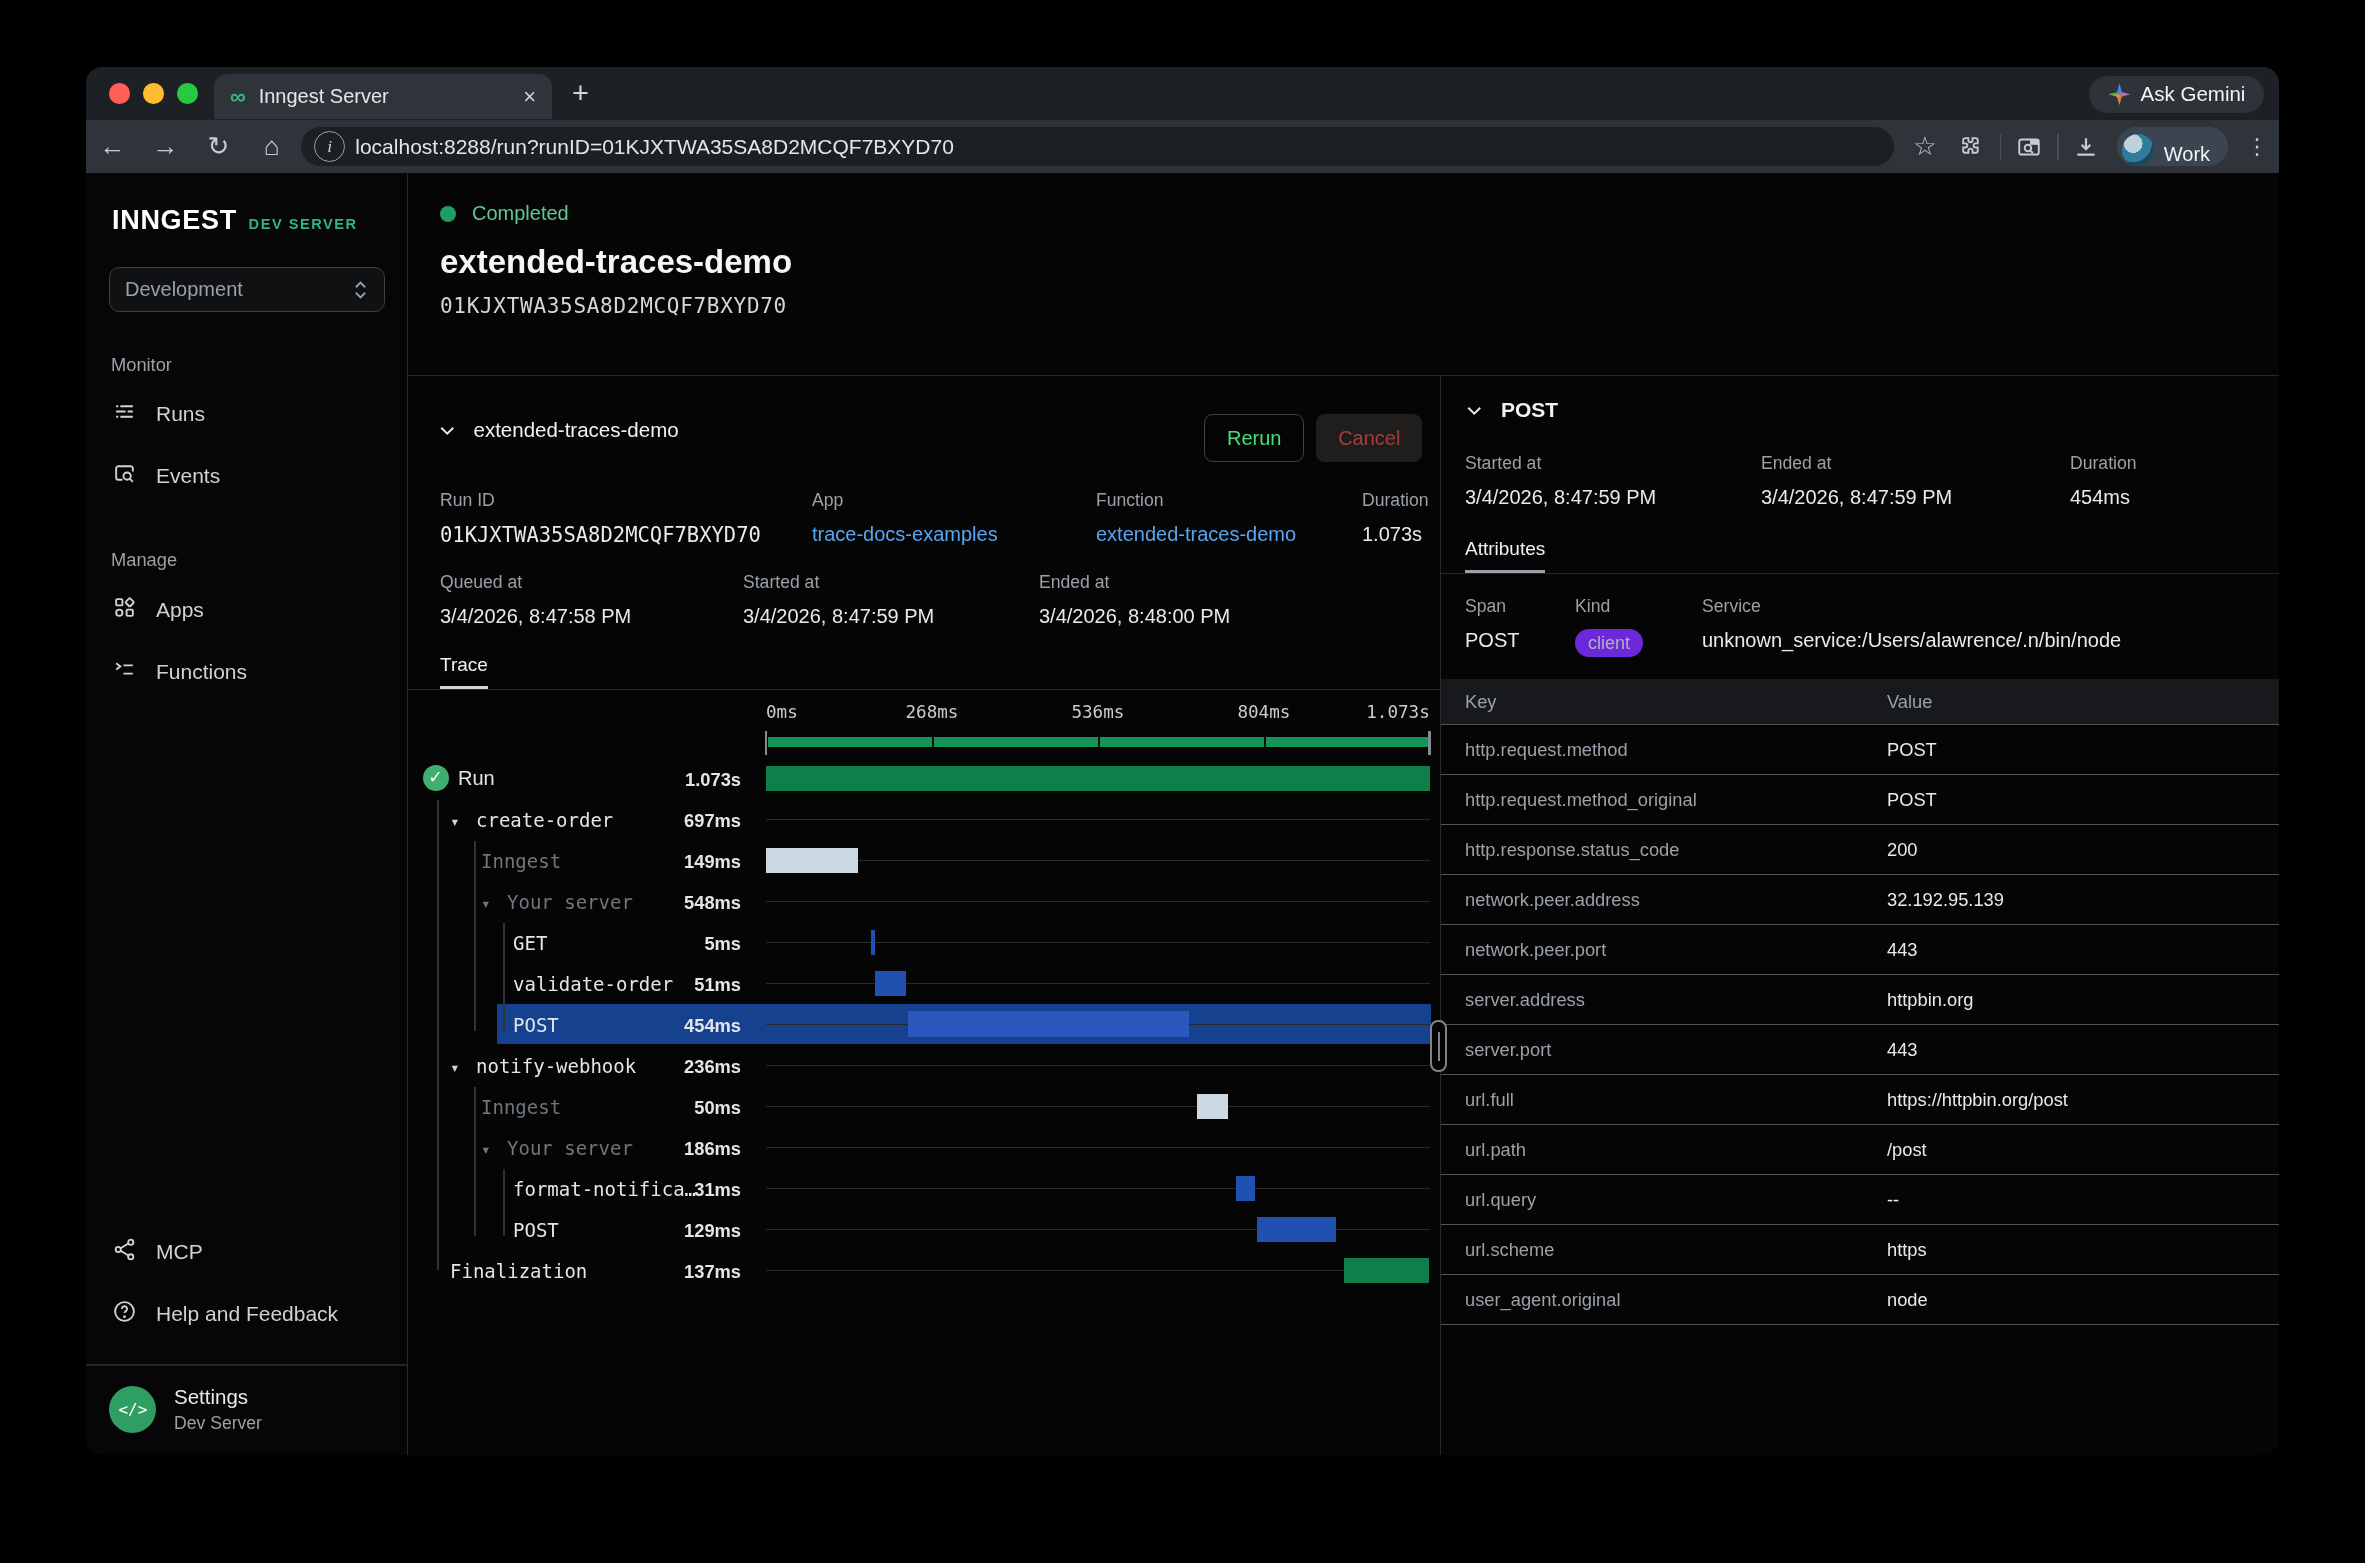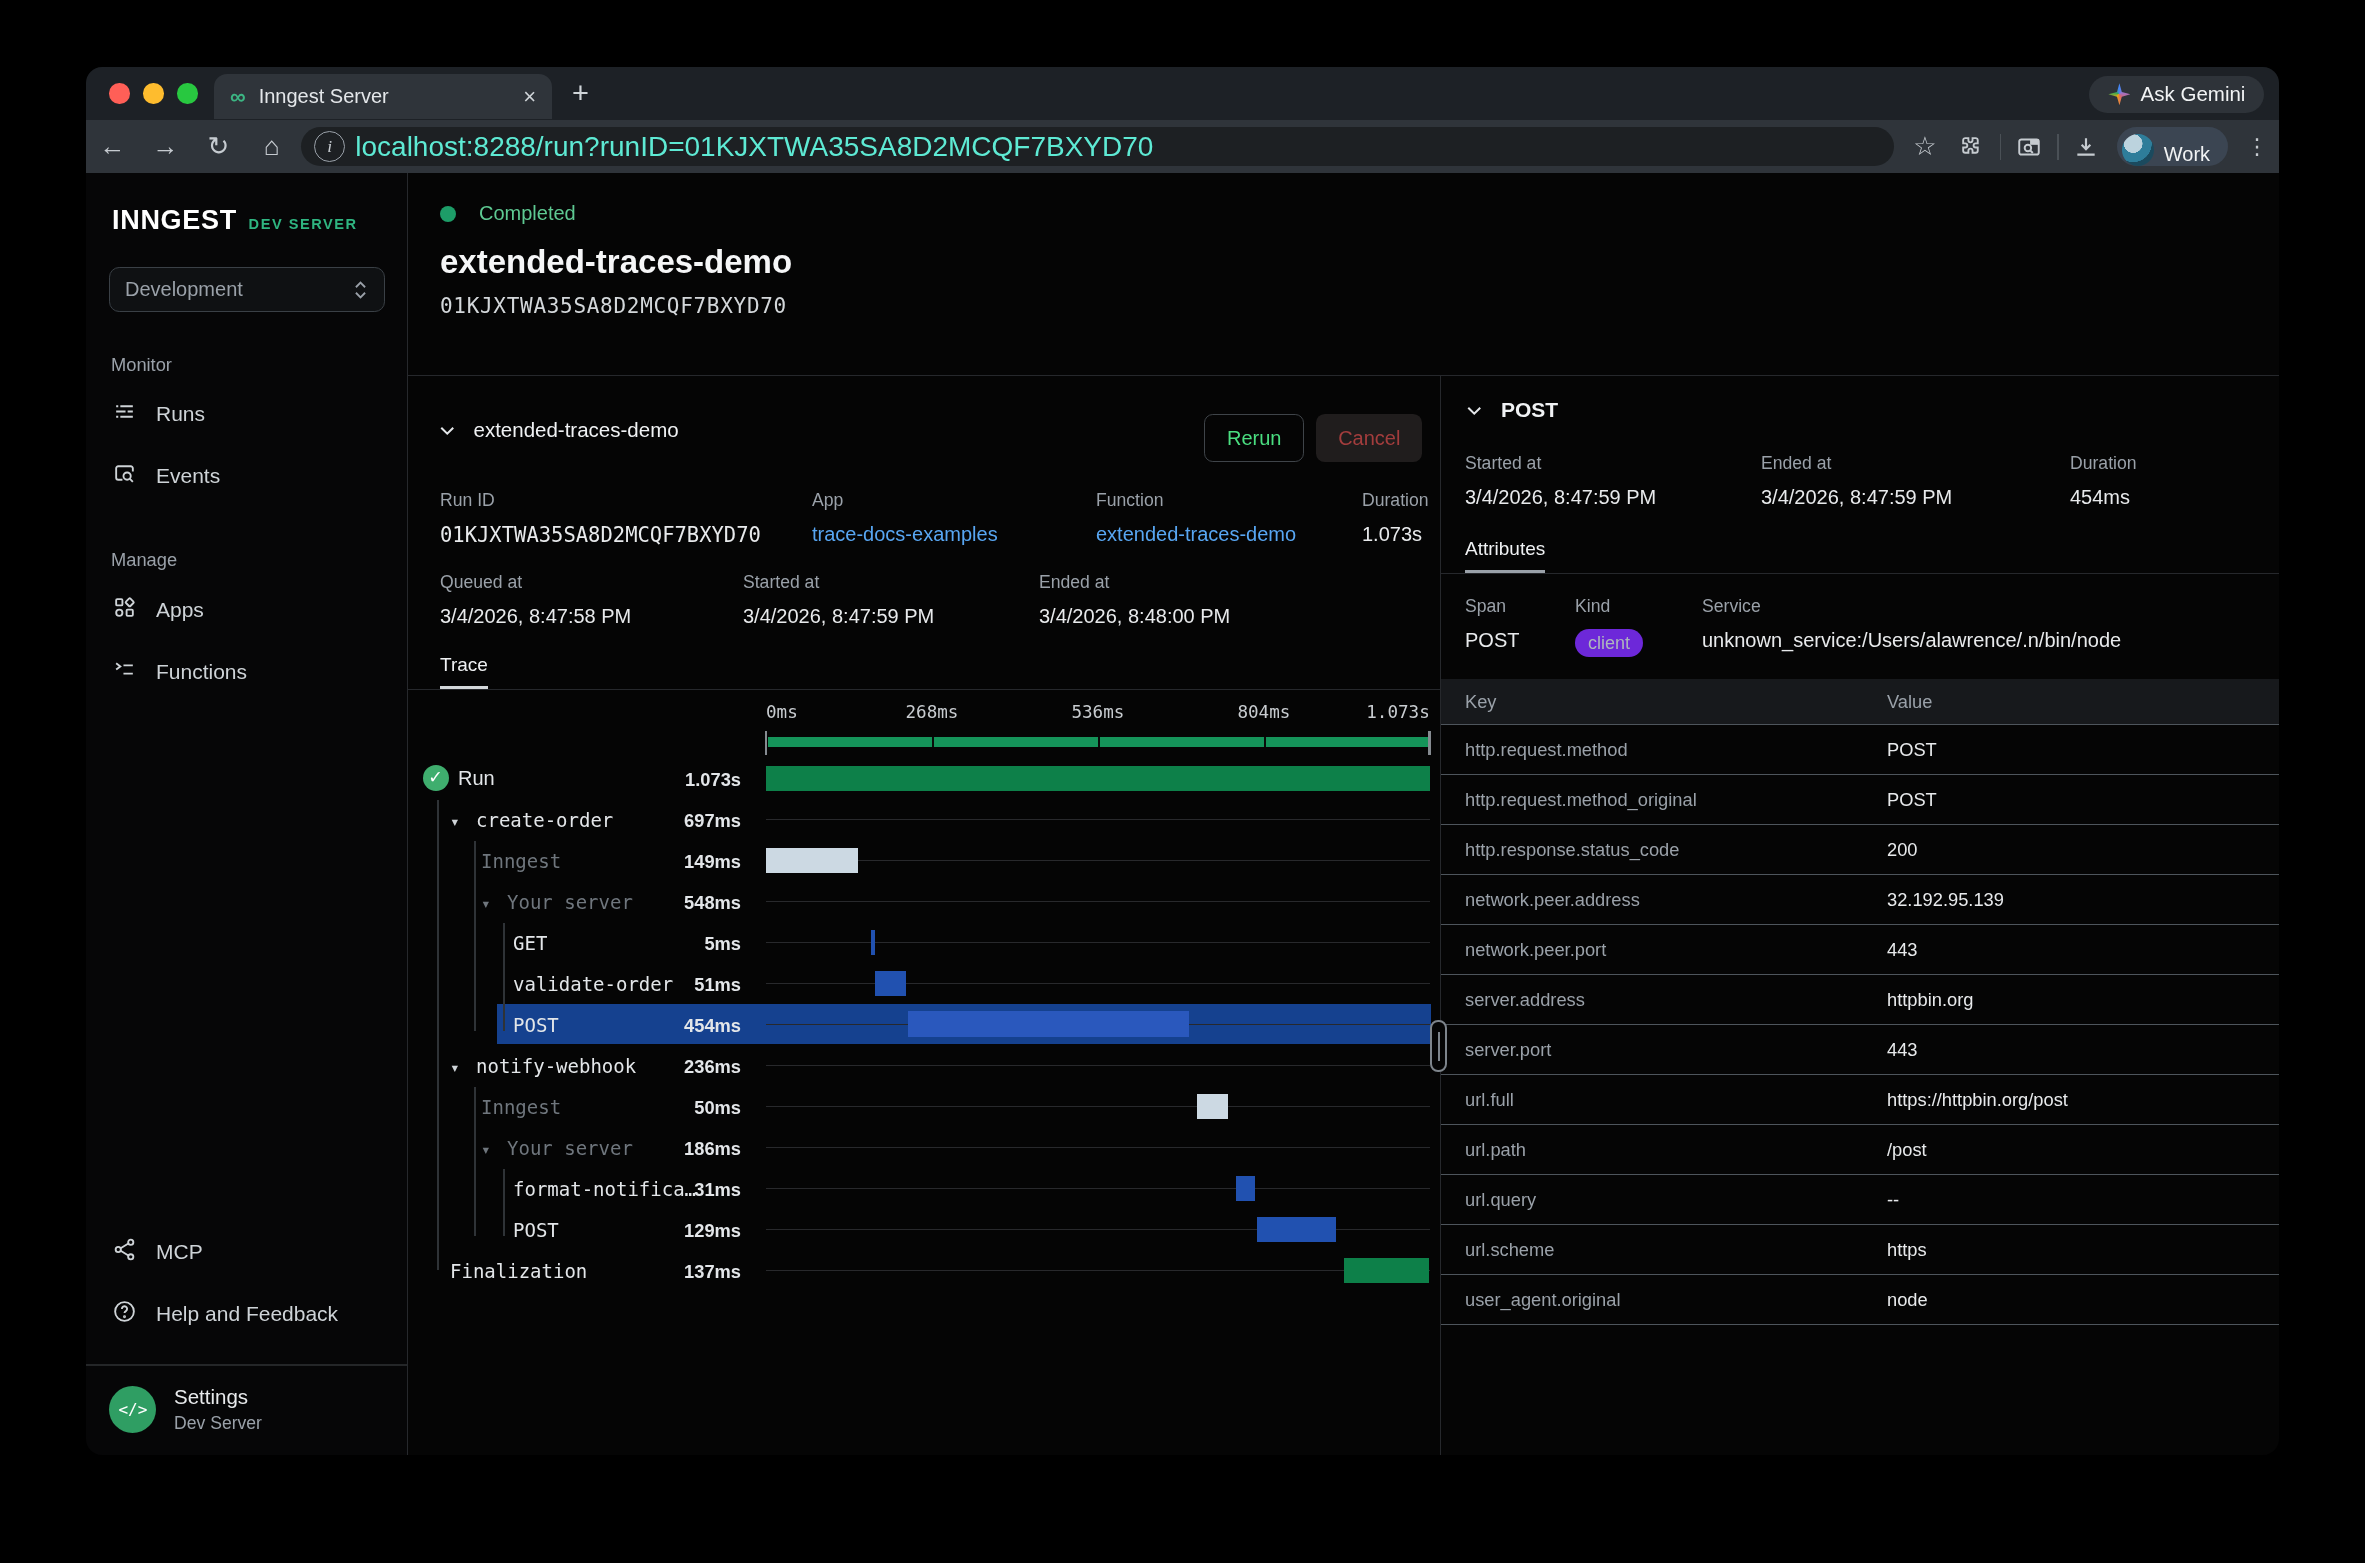--- a/index.html
+++ b/index.html
@@ -25,21 +25,21 @@
   .gemini{position:absolute;right:14.6px;top:8.8px;height:37px;border-radius:19px;background:#2e3339;
     display:flex;align-items:center;gap:10.2px;padding:0 19px;color:#f1f3f4;font-size:20.5px;}
   .gem-star{width:22px;height:22px;background:conic-gradient(#4285f4,#9b72cb,#d96570,#f2a60c,#34a853,#4285f4);
     clip-path:polygon(50% 0,61% 39%,100% 50%,61% 61%,50% 100%,39% 61%,0 50%,39% 39%);}
   .toolbar{position:relative;height:53px;background:#2f343a;display:flex;align-items:center;color:#c6cbd0;}
   .nav-ic{font-size:26px;width:53px;text-align:center;flex:0 0 auto;}
   .urlpill{flex:1;height:39px;background:#1d2023;border-radius:20px;margin:0 7.3px 0 2.9px;
     display:flex;align-items:center;padding:0 7.3px;min-width:0;}
   .urlpill .info{width:29px;height:29px;border:1.5px solid #9aa1a9;border-radius:50%;color:#c6cbd0;
     font-size:17.6px;display:flex;align-items:center;justify-content:center;margin:0 10.2px 0 5.9px;flex:0 0 auto;font-style:italic;font-family:"Liberation Serif",serif;}
-  .url{color:#5eead4;font-size:28px;white-space:nowrap;}
+  .url{color:#e5e5e5;font-size:21px;white-space:nowrap;}
   .tb-ic{width:47px;text-align:center;flex:0 0 auto;}
   .tb-ic svg{vertical-align:middle;}
   .vsep{width:1.5px;height:26px;background:#4a5056;margin:0 4.4px;flex:0 0 auto;}
   .profile{height:39px;background:#3b4552;border-radius:20px;display:flex;align-items:flex-end;
     gap:10.2px;padding:0 17.6px 0 4.4px;margin:0 7.3px;flex:0 0 auto;}
   .avatar{width:32px;height:32px;border-radius:50%;background:radial-gradient(circle at 35% 30%,#bcd3de 0 30%,#2e7d9a 31% 60%,#1b4a5e 61%);}
   .profile span{color:#f1f3f4;font-size:20px;}
   .kebab{width:44px;text-align:center;color:#c6cbd0;font-size:22px;letter-spacing:0;flex:0 0 auto;}
 
   
@@ -57,21 +57,21 @@
   .side-spacer{flex:1;}
   .side-divider{height:1.5px;background:#242628;margin-top:19px;}
   .settings{display:flex;align-items:center;gap:17.6px;padding:19px 0 22px 23.4px;}
   .set-ic{width:47px;height:47px;border-radius:50%;background:#2f9e63;color:#fff;display:flex;
     align-items:center;justify-content:center;font-size:16px;font-family:"DejaVu Sans Mono",monospace;}
   .set-title{color:#e8eaec;font-size:20.5px;}
   .set-sub{color:#9aa1a9;font-size:17.6px;margin-top:4.4px;}
 
   .main{flex:1;display:flex;flex-direction:column;min-width:0;background:#050505;}
   .page-header{height:202px;box-sizing:border-box;padding:29px 0 0 32px;flex:0 0 auto;}
-  .status-row{display:flex;align-items:center;gap:23px;}
+  .status-row{display:flex;align-items:center;gap:16px;}
   .status-dot{width:16px;height:16px;border-radius:50%;background:#1d9d68;}
   .status-txt{color:var(--status-green);font-size:20px;}
   .page-title{color:#f5f6f7;font-size:33px;font-weight:bold;margin-top:17.6px;}
   .page-id{color:#d3d7da;font-size:21px;margin-top:13px;letter-spacing:0.7px;}
   .main-body{flex:1;display:flex;border-top:1.5px solid var(--border);min-height:0;}
 
   
   .run-panel{width:1033px;flex:0 0 auto;border-right:1.5px solid var(--border);position:relative;box-sizing:border-box;}
   .run-head{display:flex;align-items:center;padding:22px 17.6px 0 29px;}
   .run-head .chev{color:#e4e7ea;margin-right:16px;}

